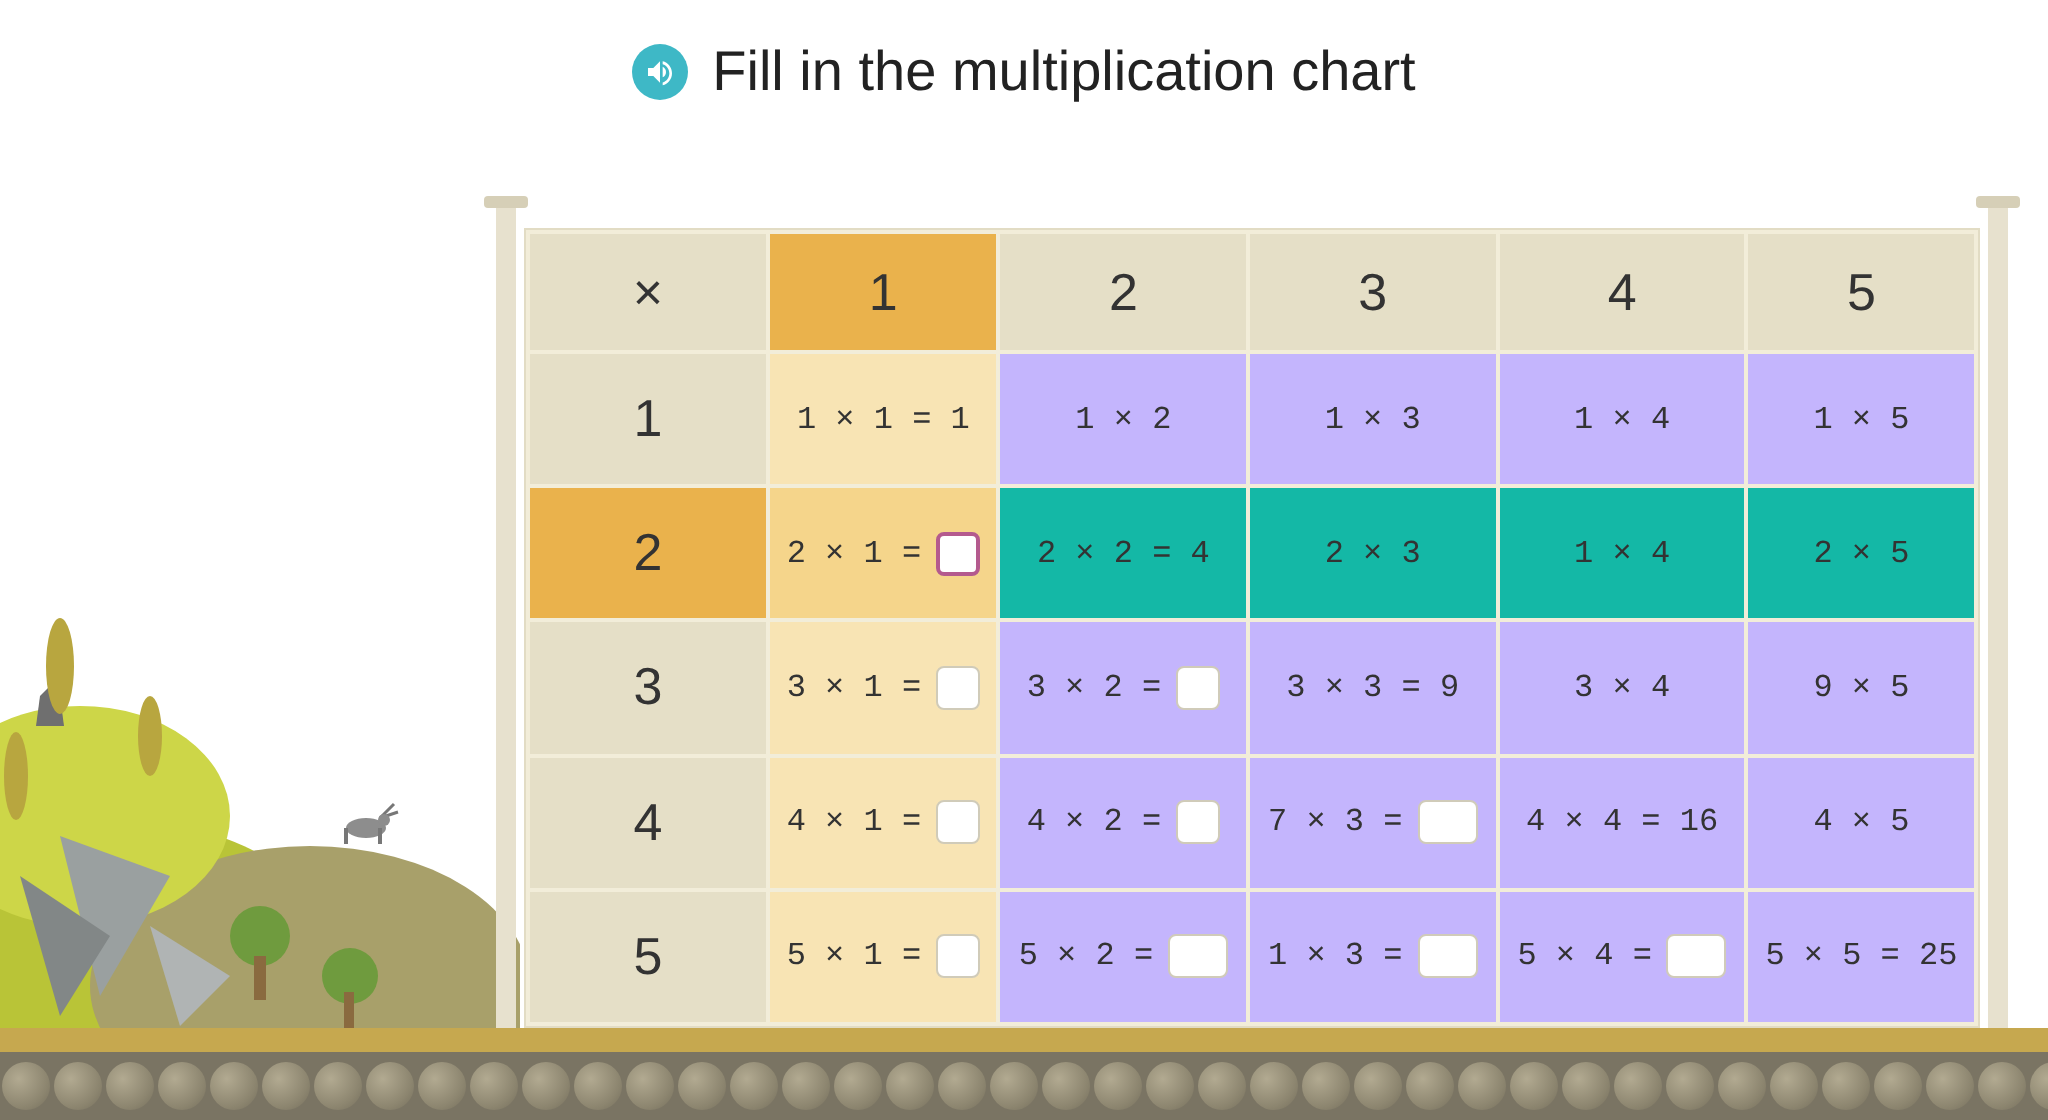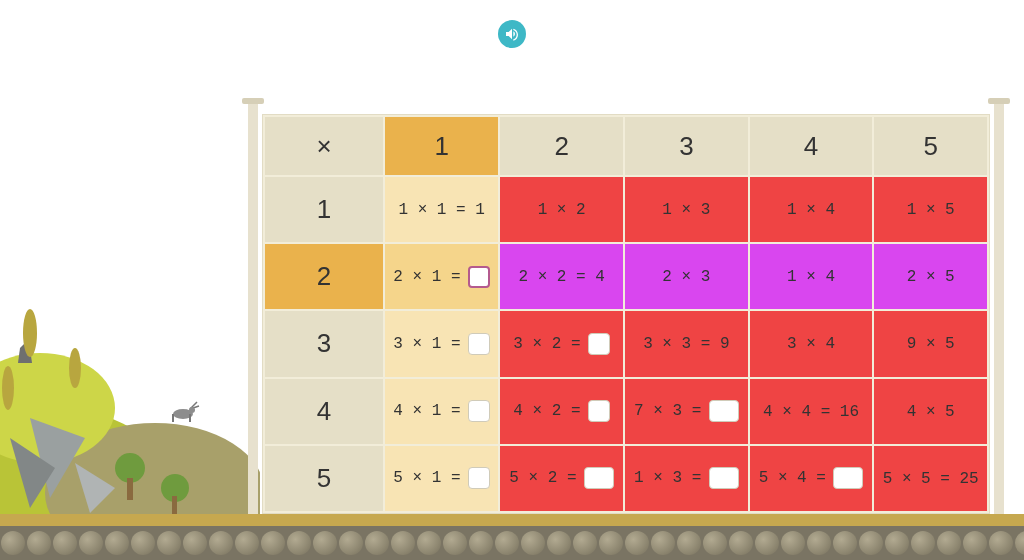--- a/index.html
+++ b/index.html
@@ -75,24 +75,24 @@
   .hrow td, .hcol {
     font-size: 26px;
     height: 60px;
     background: #e5dfc7;
   }
   .hcol { width: 120px; }
   .hrow td.hl, .hcol.hl { background: #eab24c; }
   tbody td {
     font-size: 16px;
     height: 56px;
-    background: #ef4444;
+    background: #c4b5fd;
   }
   tbody td.col1 { background: #f8e4b4; }
-  tbody tr.rowhl td { background: #d946ef; }
+  tbody tr.rowhl td { background: #14b8a6; }
   tbody tr.rowhl td.col1 { background: #f5d58b; margin-top: 20px; }
   .ans {
     display: inline-block;
     width: 22px; height: 22px;
     background: #fff;
     border: 1px solid #d0cbb9;
     border-radius: 4px;
     vertical-align: middle;
     margin-left: 3px;
     text-align: center;
@@ -132,20 +132,21 @@
 </style>
 </head>
 <body>
 
 <div class="header">
   <div class="audio-btn">
     <svg viewBox="0 0 24 24">
         <path d="M3 9v6h4l5 5V4L7 9H3zm13.5 3a4.5 4.5 0 0 0-2.5-4v8a4.5 4.5 0 0 0 2.5-4zm-2.5-8v2.1c3 .9 5 3.6 5 6.9s-2 6-5 6.9V22c4-.9 7-4.5 7-9s-3-8.1-7-9z"></path>
       </svg>
   </div>
+  <div class="title">Fill in the multiplication chart</div>
 </div>
 
 <div class="scene">
   <svg class="hills" viewBox="0 0 260 280">
     <ellipse cx="50" cy="260" rx="130" ry="90" fill="#b9c437"></ellipse>
     <ellipse cx="155" cy="255" rx="110" ry="70" fill="#a8a06a"></ellipse>
     <ellipse cx="40" cy="170" rx="75" ry="55" fill="#cdd648"></ellipse>
     <polygon points="50,260 30,180 85,200" fill="#9aa0a0"></polygon>
     <polygon points="30,270 10,200 55,230" fill="#828787"></polygon>
     <polygon points="90,275 75,225 115,250" fill="#b0b4b4"></polygon>

